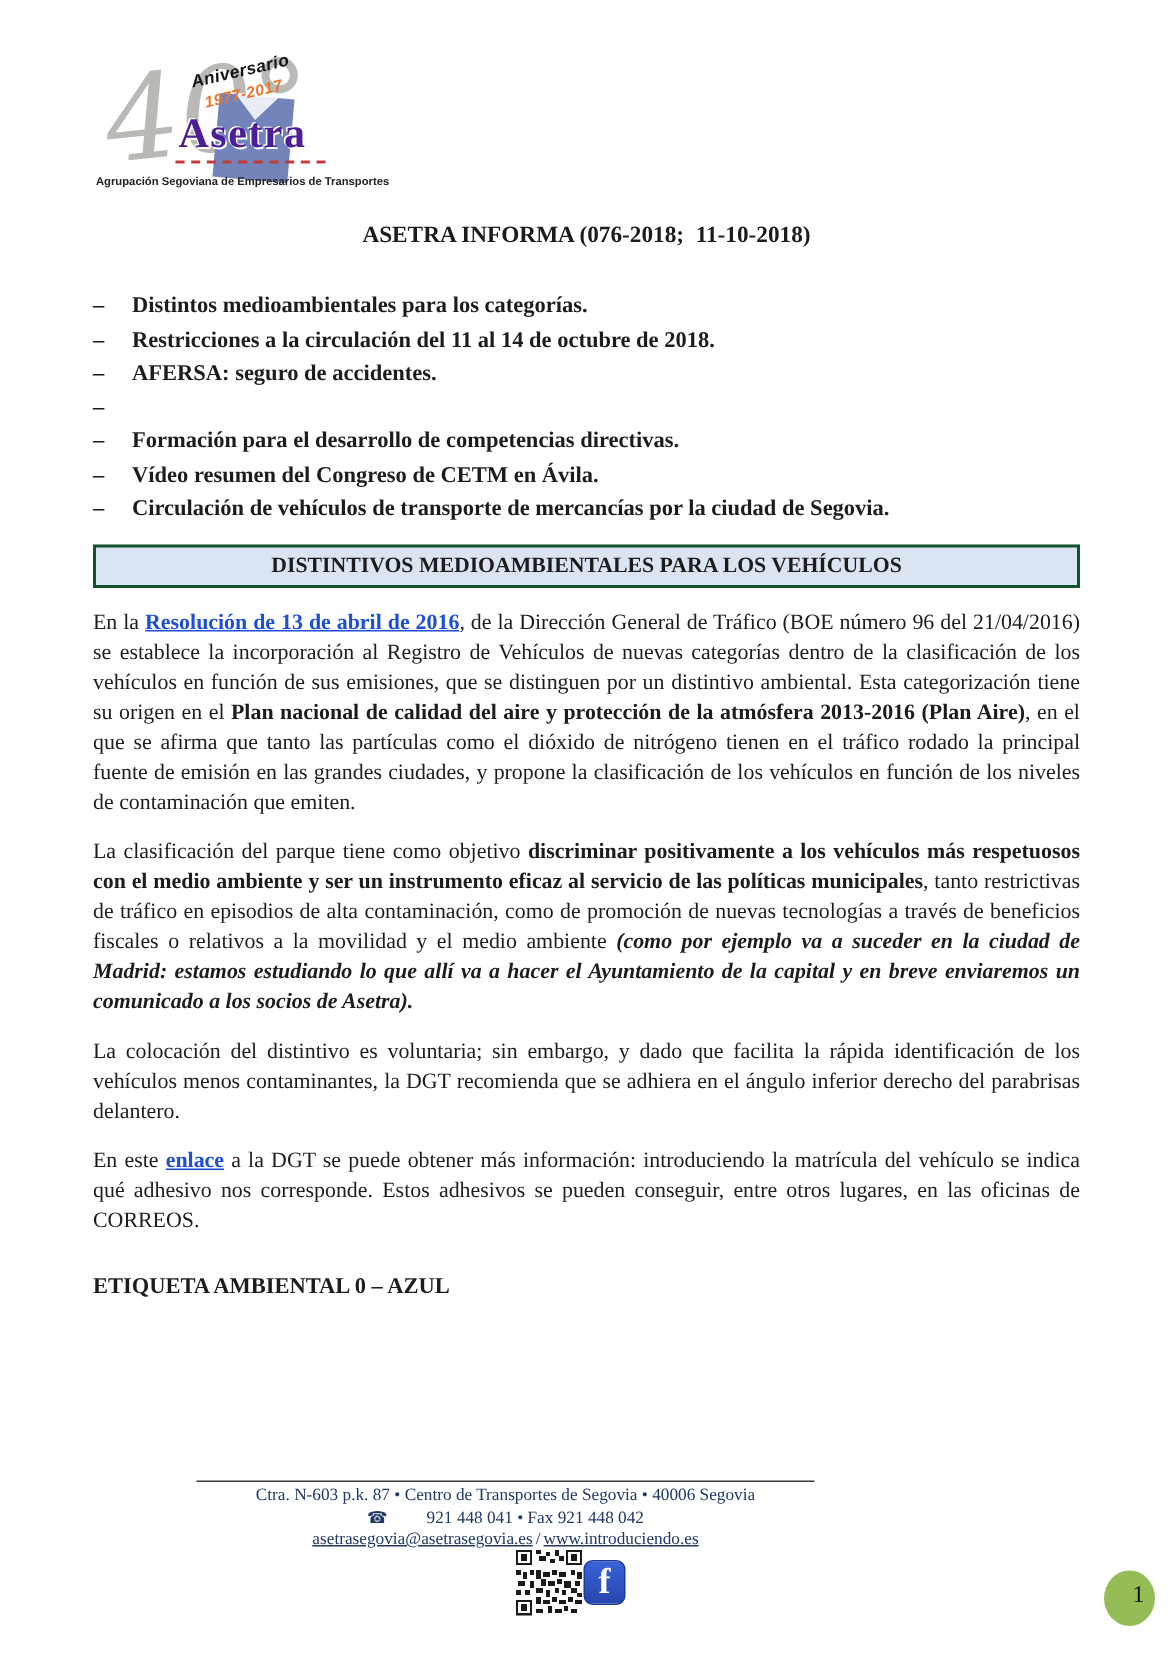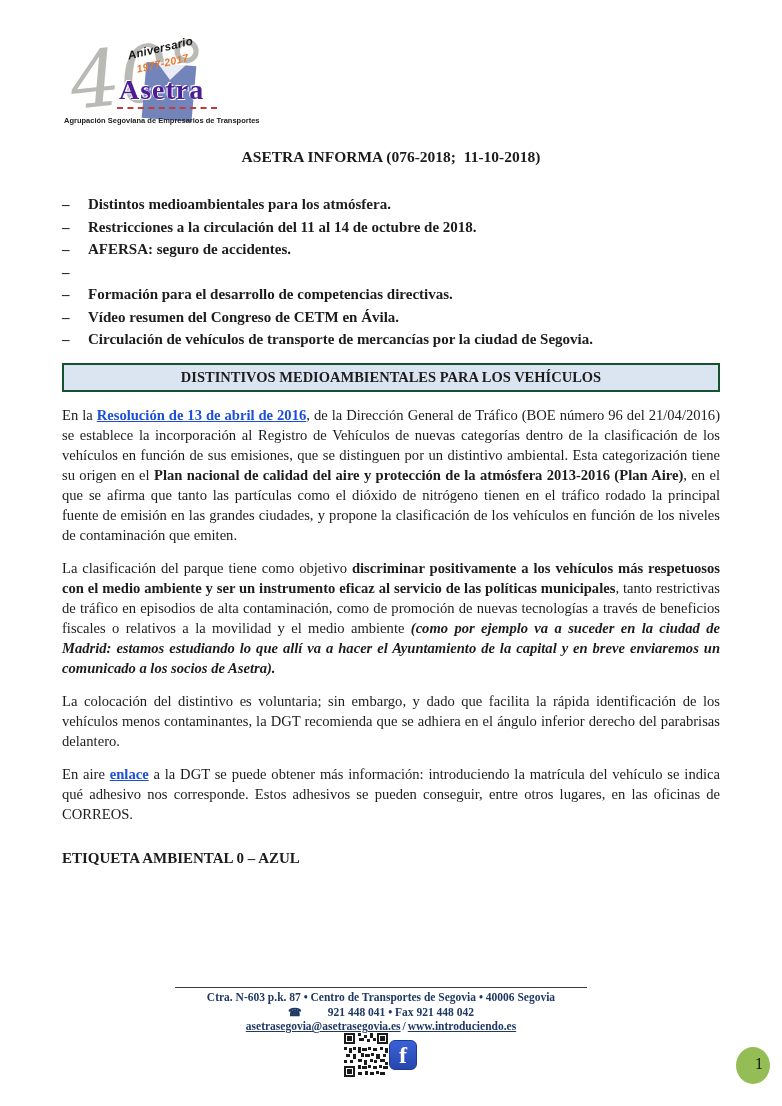--- a/index.html
+++ b/index.html
@@ -26,21 +26,21 @@
   .summary li { display: flex; font-weight: 700; font-size: 15px; line-height: 22.5px; }
   .summary .dash { flex: 0 0 26px; }
   .section-box { margin-top: 12px; border: 2px solid #14532d; background: #dbe5f1; text-align: center; font-weight: 700; font-size: 14.5px; padding: 4px 2px; }
   .para { margin-top: 13px; font-size: 14.6px; line-height: 20px; text-align: justify; }
   .seg-b { font-weight: 700; }
   .seg-bi { font-weight: 700; font-style: italic; }
   a.seg-link { color: #1d4ed8; font-weight: 700; text-decoration: underline; cursor: pointer; }
   .subheading { margin-top: 26px; font-weight: 700; font-size: 15px; }
 
   
-  .footer { position: absolute; left: 0; top: 987px; width: 674px; text-align: center; color: #1f3864; font-weight: 700; font-size: 11.5px; line-height: 13.5px; margin-left: 44px; }
+  .footer { position: absolute; left: 0; top: 987px; width: 674px; text-align: center; color: #1f3864; font-weight: 400; font-size: 11.5px; line-height: 13.5px; }
   .footer-rule { width: 412px; margin: 0 auto 3px auto; border-top: 1.5px solid #3a3a3a; }
   .footer .row { margin-top: 1px; }
   .phone-glyph { font-size: 11px; margin-right: 26px; }
   .footer a { color: #1f3864; text-decoration: underline; cursor: pointer; }
   .link-sep { text-decoration: none; margin: 0 2px; }
 
   .qr { position: absolute; left: 344px; top: 1033px; width: 44px; height: 44px; }
   .fb { position: absolute; left: 389px; top: 1040px; width: 28px; height: 30px; border-radius: 6px; background: linear-gradient(180deg, #3a62d8 0%, #2746ad 100%); border: 1px solid #1a3a9c; color: #ffffff; font-family: "Liberation Serif", serif; font-weight: 700; font-size: 24px; line-height: 28px; text-align: center; cursor: pointer; }
 
   .page-badge { position: absolute; left: 736px; top: 1047px; width: 34px; height: 37px; border-radius: 50%; background: #95bd56; }
@@ -62,21 +62,21 @@
     <div class="logo-dash"></div>
     <div class="logo-tagline">Agrupación Segoviana de Empresarios de Transportes</div>
   </div>
 
   <div class="content">
     <div class="doc-title">ASETRA INFORMA (076-2018;  11-10-2018)</div>
 
     <ul class="summary">
       <li>
           <span class="dash">–</span>
-          <span>Distintos medioambientales para los atmósfera.</span>
+          <span>Distintos medioambientales para los categorías.</span>
         </li>
       <li>
           <span class="dash">–</span>
           <span>Restricciones a la circulación del 11 al 14 de octubre de 2018.</span>
         </li>
       <li>
           <span class="dash">–</span>
           <span>AFERSA: seguro de accidentes.</span>
         </li>
       <li>
@@ -97,21 +97,21 @@
     </ul>
 
     <div class="section-box">DISTINTIVOS MEDIOAMBIENTALES PARA LOS VEHÍCULOS</div>
 
     <p class="para"><span>En la </span><a class="seg-link">Resolución de 13 de abril de 2016</a><span>, de la Dirección General de Tráfico (BOE número 96 del 21/04/2016) se establece la incorporación al Registro de Vehículos de nuevas categorías dentro de la clasificación de los vehículos en función de sus emisiones, que se distinguen por un distintivo ambiental. Esta categorización tiene su origen en el </span><span class="seg-b">Plan nacional de calidad del aire y protección de la atmósfera 2013-2016 (Plan Aire)</span><span>, en el que se afirma que tanto las partículas como el dióxido de nitrógeno tienen en el tráfico rodado la principal fuente de emisión en las grandes ciudades, y propone la clasificación de los vehículos en función de los niveles de contaminación que emiten.</span></p>
 
     <p class="para"><span>La clasificación del parque tiene como objetivo </span><span class="seg-b">discriminar positivamente a los vehículos más respetuosos con el medio ambiente y ser un instrumento eficaz al servicio de las políticas municipales</span><span>, tanto restrictivas de tráfico en episodios de alta contaminación, como de promoción de nuevas tecnologías a través de beneficios fiscales o relativos a la movilidad y el medio ambiente </span><span class="seg-bi">(como por ejemplo va a suceder en la ciudad de Madrid: estamos estudiando lo que allí va a hacer el Ayuntamiento de la capital y en breve enviaremos un comunicado a los socios de Asetra).</span></p>
 
     <p class="para"><span>La colocación del distintivo es voluntaria; sin embargo, y dado que facilita la rápida identificación de los vehículos menos contaminantes, la DGT recomienda que se adhiera en el ángulo inferior derecho del parabrisas delantero.</span></p>
 
-    <p class="para"><span>En aire </span><a class="seg-link">enlace</a><span> a la DGT se puede obtener más información: introduciendo la matrícula del vehículo se indica qué adhesivo nos corresponde. Estos adhesivos se pueden conseguir, entre otros lugares, en las oficinas de CORREOS.</span></p>
+    <p class="para"><span>En este </span><a class="seg-link">enlace</a><span> a la DGT se puede obtener más información: introduciendo la matrícula del vehículo se indica qué adhesivo nos corresponde. Estos adhesivos se pueden conseguir, entre otros lugares, en las oficinas de CORREOS.</span></p>
 
     <div class="subheading">ETIQUETA AMBIENTAL 0 – AZUL</div>
   </div>
 
   <div class="footer">
     <div class="footer-rule"></div>
     <div class="row">Ctra. N-603 p.k. 87 • Centro de Transportes de Segovia • 40006 Segovia</div>
     <div class="row"><span class="phone-glyph">☎</span><span>921 448 041 • Fax 921 448 042</span></div>
     <div class="row"><a>asetrasegovia@asetrasegovia.es</a><span class="link-sep">/</span><a>www.introduciendo.es</a></div>
   </div>

